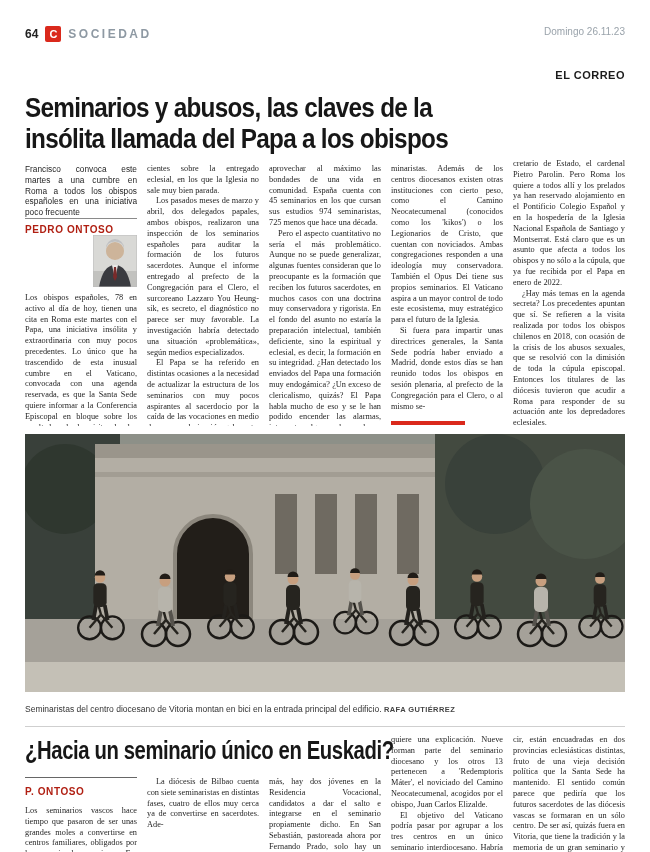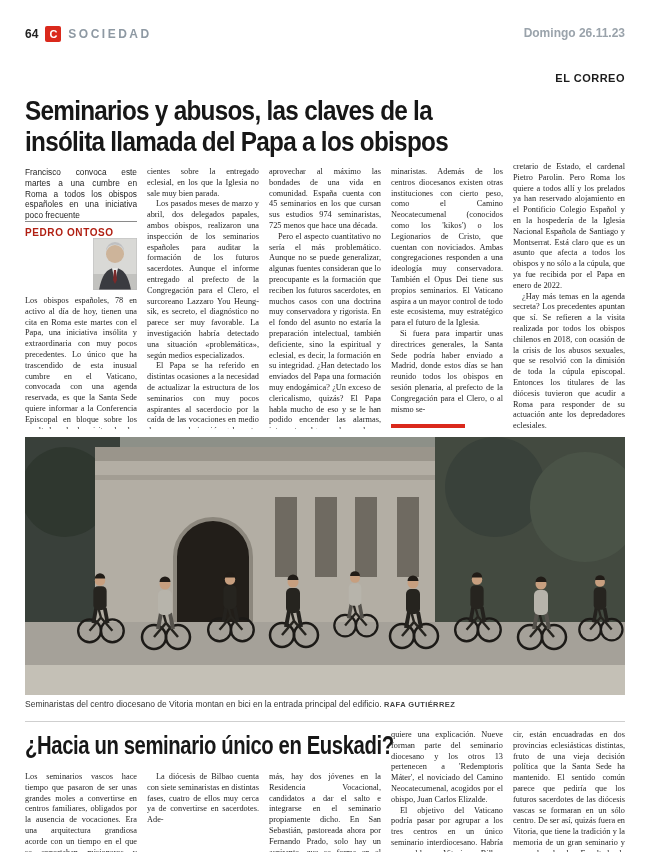--- a/index.html
+++ b/index.html
@@ -10,21 +10,21 @@
     font-family:"Liberation Serif", serif;
   }
   
   .hdr { display:flex; justify-content:space-between; align-items:flex-start; padding:26px 25px 0 25px; }
   .hdr-left { display:flex; align-items:center; gap:7px; font-family:"Liberation Sans", sans-serif; }
   .pagenum { font-size:12px; font-weight:bold; color:#222; }
   .logo { width:16px; height:16px; background:#da291c; color:#fff; font-weight:bold; font-size:11px;
           display:flex; align-items:center; justify-content:center; border-radius:2px; }
   .section { font-size:12px; font-weight:bold; letter-spacing:2.5px; color:#8e99a3; }
   .hdr-right { text-align:right; font-family:"Liberation Sans", sans-serif; }
-  .date { font-size:12px; color:#9aa3ab;font-weight:bold; }
+  .date { font-size:10px; color:#9aa3ab; }
   .masthead { font-size:11px; font-weight:bold; color:#1c1c1c; letter-spacing:.5px;margin-top:32px; }
   
   .main { margin:12px 25px 0 25px; display:grid; grid-template-columns:repeat(5,1fr); column-gap:10px; }
   .headline { grid-column:1/5; grid-row:1; padding-bottom:8px; }
   .headline span { display:inline-block; transform:scaleX(.9); transform-origin:left top;
     font-family:"Liberation Sans", sans-serif; font-weight:bold; font-size:27px; line-height:31px;
     letter-spacing:-.8px; color:#171717; white-space:pre-line; }
   .col { grid-row:2; height:262px; overflow:hidden; }
   .col5 { grid-column:5; grid-row:1/3; height:332px; padding-top:66px; overflow:hidden; }
   .standfirst { font-family:"Liberation Sans", sans-serif; font-size:11.5px; line-height:14.5px;
@@ -33,21 +33,21 @@
   .byline { font-family:"Liberation Sans", sans-serif; font-size:10px; font-weight:bold;
     letter-spacing:.6px; color:#b01f12; float:left; margin-top:2px; }
   .portrait { float:right; width:44px; height:52px; }
   .body p { font-size:8.3px; line-height:10.8px; text-align:justify; color:#1f1f1f; }
   .body p.ind { text-indent:9px; }
   .pullquote { margin-top:9px; }
   .pq-bar { width:66%; height:4px; background:#da291c; margin-bottom:7px; }
   
   .photo { margin:8px 25px 0 25px; height:258px; background:#8a8d84; }
   .photo svg { display:block; width:100%; height:100%; }
-  .caption { margin:4px 25px 0 25px; font-family:"Liberation Sans", sans-serif; font-size:8.5px; color:#333; }
+  .caption { margin:12px 25px 0 25px; font-family:"Liberation Sans", sans-serif; font-size:8.5px; color:#333; }
   .credit { font-weight:bold; font-size:7.5px; letter-spacing:.4px; color:#444; }
   .sep { margin:12px 25px 8px 25px; border-top:1px solid #cfcfcf; }
   
   .bottom { margin:0 25px; display:grid; grid-template-columns:repeat(5,1fr); column-gap:10px;
     grid-template-rows:42px auto; }
   .b-head { grid-column:1/4; grid-row:1; overflow:visible; }
   .b-head span { display:inline-block; transform:scaleX(.78); transform-origin:left top; white-space:nowrap;
     font-family:"Liberation Sans", sans-serif; font-weight:bold; font-size:26px; letter-spacing:-.5px; color:#171717; }
   .bcol { grid-row:2; height:116px; overflow:hidden; }
   .bcol-tall { grid-row:1/3; height:158px; overflow:hidden; }
@@ -175,20 +175,23 @@
     <span>Seminaristas del centro diocesano de Vitoria montan en bici en la entrada principal del edificio.</span>
     <span class="credit">RAFA GUTIÉRREZ</span>
   </div>
 
   <div class="sep"></div>
 
   <div class="bottom">
     <h2 class="b-head"><span>¿Hacia un seminario único en Euskadi?</span></h2>
 
     <div class="bcol body">
+      <div class="b-byl">
+        <span class="byline" style="float:none;">P. ONTOSO</span>
+      </div>
       <p>Los seminarios vascos hace tiempo que pasaron de ser unas grandes moles a convertirse en centros familiares, obligados por la ausencia de vocaciones. Era una arquitectura grandiosa acorde con un tiempo en el que se exportaban misioneros y sacerdotes, y</p>
     </div>
 
     <div class="bcol body">
       <p class="ind">La diócesis de Bilbao cuenta con siete seminaristas en distintas fases, cuatro de ellos muy cerca ya de convertirse en sacerdotes. Ade-</p>
     </div>
 
     <div class="bcol body">
       <p>más, hay dos jóvenes en la Residencia Vocacional, candidatos a dar el salto e integrarse en el seminario propiamente dicho. En San Sebastián, pastoreada ahora por Fernando Prado, solo hay un aspirante, que se forma en el seminario de Pamplona. Vitoria es la diócesis más fértil, con 22 seminaristas, un número que re-</p>
     </div>

